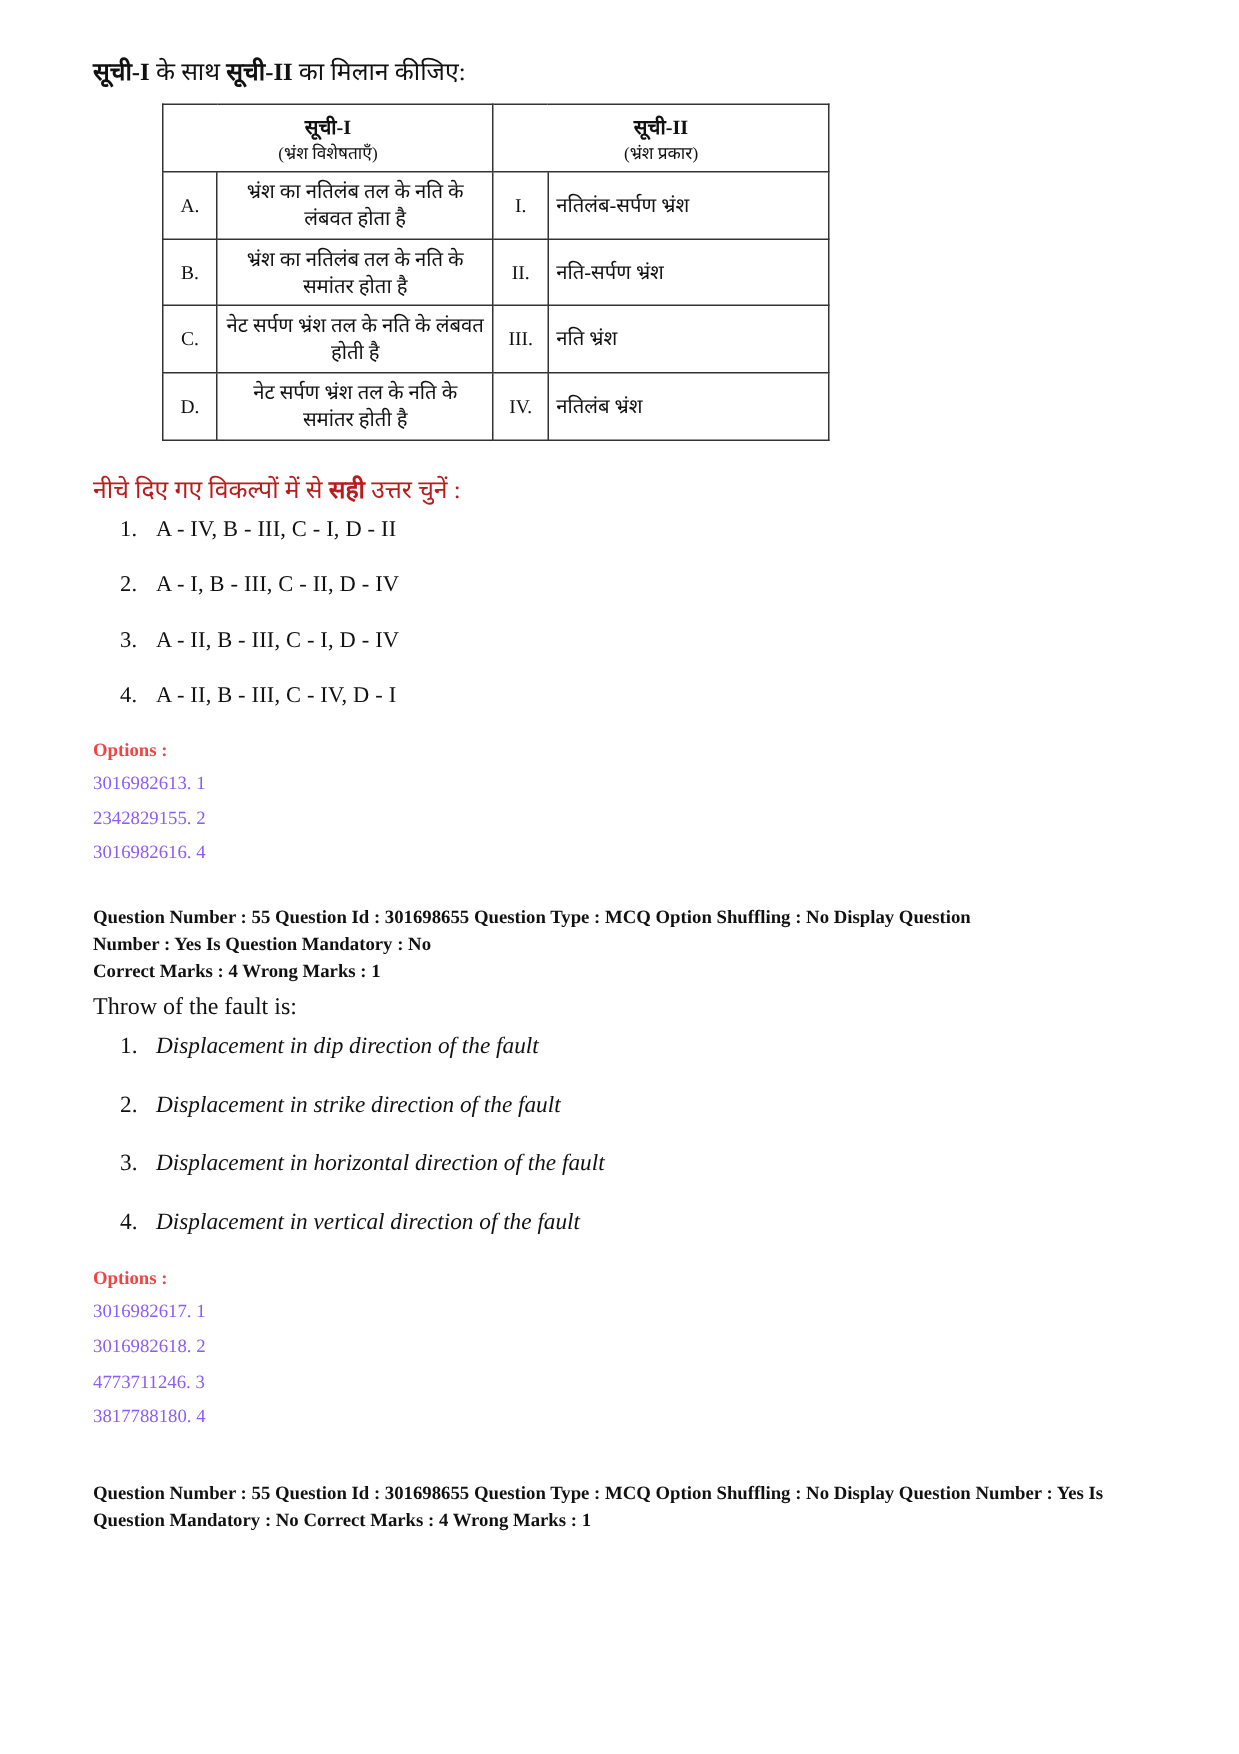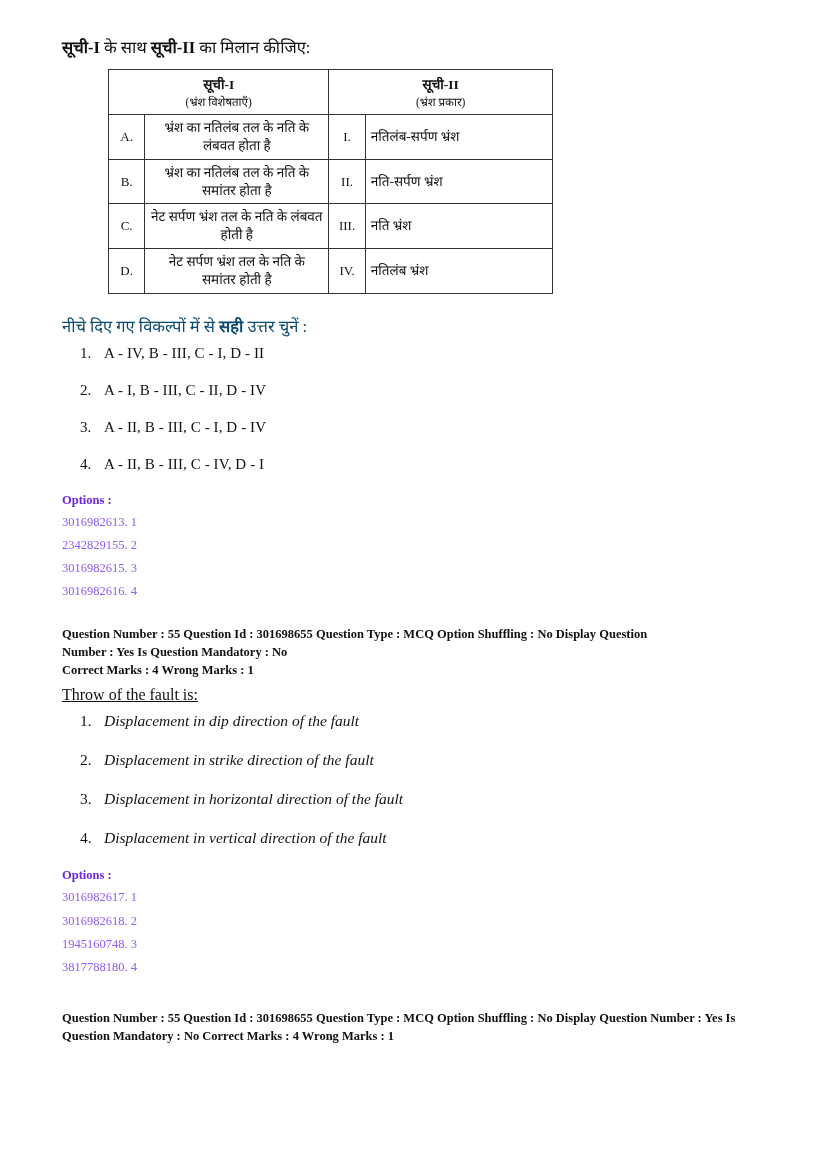--- a/index.html
+++ b/index.html
@@ -84,21 +84,21 @@
   }
   col.c1 { width: 28px; }
   col.c2 { width: 192px; }
   col.c3 { width: 30px; }
   col.c4 { width: 195px; }
 
   
   .choose-line {
     font-size: 16.5px;
     margin: 20px 0 8px 0;
-    color: #0c4a6e;
+    color: #b91c1c;
   }
   .choose-line b { font-weight: bold; }
 
   
   ol.opts {
     list-style: none;
     margin: 6px 0 0 0;
     padding: 0;
   }
   ol.opts li {
@@ -119,21 +119,21 @@
   }
 
   
   .opt-block {
     margin-top: 2px;
   }
   .opt-block .hdr {
     font-weight: bold;
     font-size: 12.5px;
     margin-bottom: 3px;
-    color: #6d28d9;
+    color: #ef4444;
   }
   .opt-block .oid {
     font-size: 12.5px;
     line-height: 1.85;
     color: #8b5cf6;
   }
 
   
   .meta {
     font-weight: bold;
@@ -142,21 +142,20 @@
     margin-top: 22px;
     color: #111;
   }
   .meta .l2, .meta .l3 { display: block; }
 
   
   .eng-q {
     font-size: 16px;
     margin: 7px 0 4px 0;
     color: #111;
-    text-decoration: underline;
   }
   ol.eopts {
     list-style: none;
     margin: 8px 0 0 0;
     padding: 0;
   }
   ol.eopts li {
     font-size: 15.5px;
     margin: 0 0 21px 0;
     position: relative;
@@ -258,21 +257,20 @@
       <li>
         <span class="num">4.</span>
         <span class="body">A - II, B - III, C - IV, D - I</span>
       </li>
     </ol>
 
     <div class="opt-block">
       <div class="hdr">Options :</div>
       <div class="oid">3016982613. 1</div>
       <div class="oid">2342829155. 2</div>
-      <div class="oid">3016982615. 3</div>
       <div class="oid">3016982616. 4</div>
     </div>
 
     <div class="meta">
       <span>Question Number : 55 Question Id : 301698655 Question Type : MCQ Option Shuffling : No Display Question</span>
       <span class="l2">Number : Yes Is Question Mandatory : No</span>
       <span class="l3">Correct Marks : 4 Wrong Marks : 1</span>
     </div>
 
     <div class="eng-q">Throw of the fault is:</div>
@@ -293,21 +291,21 @@
       <li>
         <span class="num">4.</span>
         <span class="body">Displacement in vertical direction of the fault</span>
       </li>
     </ol>
 
     <div class="opt-block">
       <div class="hdr">Options :</div>
       <div class="oid">3016982617. 1</div>
       <div class="oid">3016982618. 2</div>
-      <div class="oid">1945160748. 3</div>
+      <div class="oid">4773711246. 3</div>
       <div class="oid">3817788180. 4</div>
     </div>
 
     <div class="tail-meta">
       <span>Question Number : 55 Question Id : 301698655 Question Type : MCQ Option Shuffling : No Display Question</span>
       <span class="l2">Number : Yes Is Question Mandatory : No</span>
       <span class="l3">Correct Marks : 4 Wrong Marks : 1</span>
     </div>
 
   </div>

